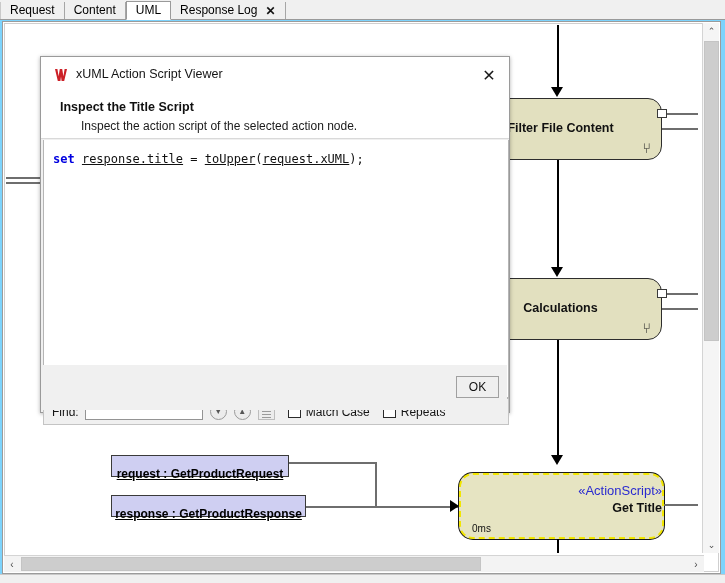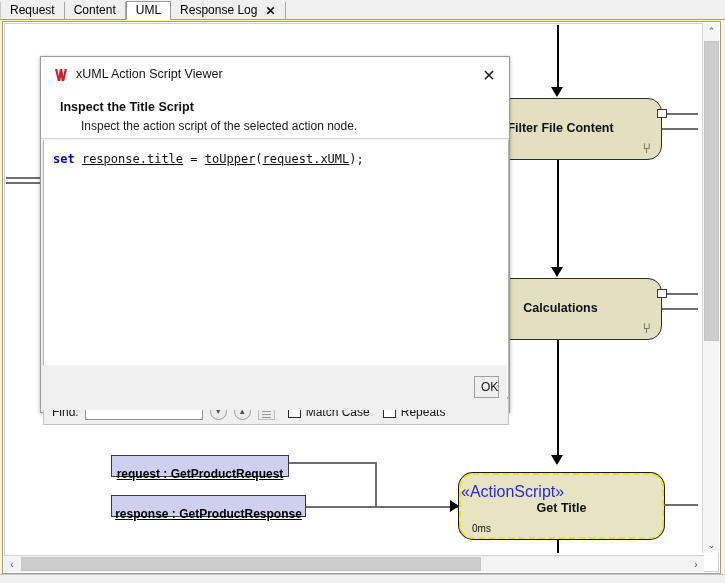--- a/index.html
+++ b/index.html
@@ -6,21 +6,21 @@
     margin: 0; padding: 0;
     width: 725px; height: 583px;
     overflow: hidden;
     background: #ffffff;
     font-family: "Liberation Sans", sans-serif;
     -webkit-font-smoothing: antialiased;
   }
   #root {
     position: relative;
     width: 725px; height: 583px;
-    background: #fef9c3;
+    background: #7dd3fc;
   }
 
   
   .tabstrip {
     position: absolute; left: 0; top: 0;
     width: 725px; height: 19px;
     background: #f0f0f0;
     border-bottom: 1px solid #9a9a9a;
     display: flex; align-items: flex-end;
   }
@@ -150,25 +150,25 @@
     font-family: "DejaVu Sans", sans-serif;
   }
   .uml-node.selected {
     border: 2px dashed #f2e600;
     background: #e6e4c2;
     border-radius: 14px;
     box-shadow: 0 0 0 1px #1a1a1a;
   }
   .uml-node.selected .stereo {
     position: absolute; left: 0; right: 0; top: 8px;
-    text-align: left;
-    font-size: 16px;
+    text-align: right;
+    font-size: 13px;
     color: #2a2ad0;
   }
-  .uml-node.selected .label { top: 26px; }
+  .uml-node.selected .label { top: 26px; text-align: right; }
   .uml-node .ms {
     position: absolute;
     left: 11px; bottom: 3px;
     font-size: 10px;
     color: #111;
   }
 
   
   .obj-box {
     position: absolute;
@@ -364,21 +364,21 @@
   }
   .dlg-footer {
     position: absolute;
     left: 2px; right: 2px; bottom: 2px;
     height: 45px;
     background: #f0f0f0;
   }
   .ok-btn {
     position: absolute;
     right: 8px; top: 11px;
-    width: 25px; height: 22px;
+    width: 43px; height: 22px;
     background: #efefef;
     border: 1px solid #a0a0a0;
     box-sizing: border-box;
     font-size: 12px;
     color: #111;
     font-family: "Liberation Sans", sans-serif;
     cursor: pointer;
   }
 
   

